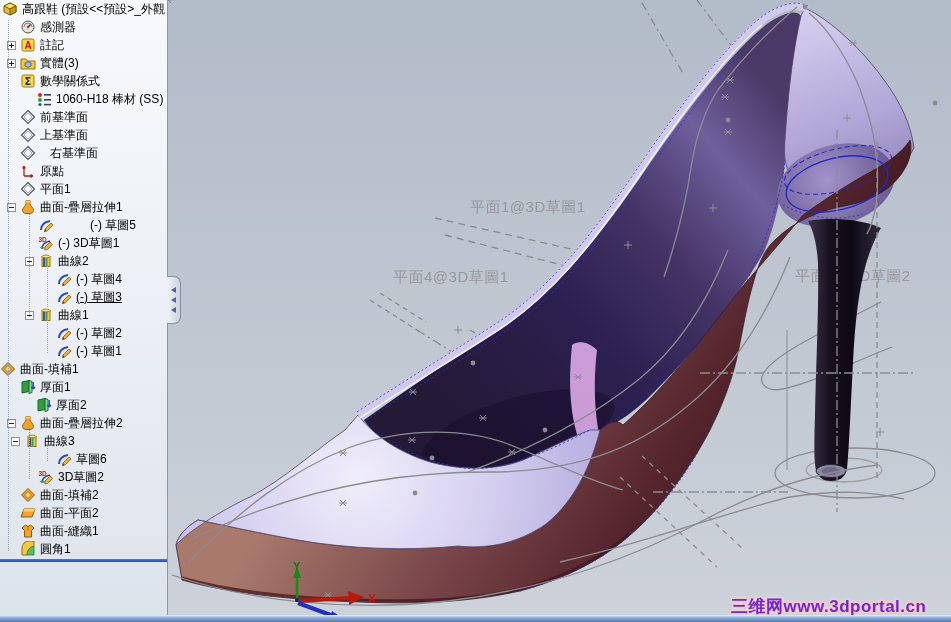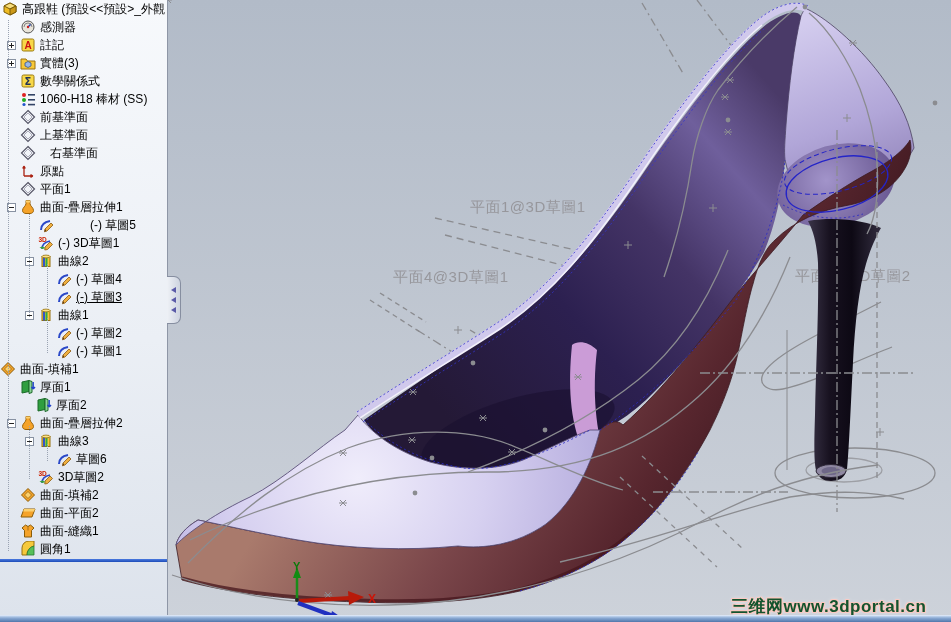--- a/index.html
+++ b/index.html
@@ -30,21 +30,21 @@
             display:flex;flex-direction:column;align-items:center;justify-content:center;gap:4px;z-index:5;}
   .splitter i{width:0;height:0;border-top:3px solid transparent;border-bottom:3px solid transparent;
               border-right:5px solid #5a5aa8;display:block;}
 
   
   .viewport{position:absolute;left:168px;top:0;width:783px;height:622px;}
   .viewport svg{display:block;}
   .anno{letter-spacing:.5px;}
 
   .watermark{position:absolute;left:731px;top:595px;font-size:17px;font-weight:bold;
-             color:#14532d;letter-spacing:.5px;z-index:6;
+             color:#6d28d9;letter-spacing:.5px;z-index:6;
              text-shadow:-1px -1px 0 #fbc9c2,1px -1px 0 #fbc9c2,-1px 1px 0 #fbc9c2,1px 1px 0 #fbc9c2,0 0 4px #fff0ee;}
   .bottombar{position:absolute;left:0;bottom:0;width:951px;height:6px;z-index:7;
              background:linear-gradient(180deg,#c3d6ef 0%,#8aa9d3 35%,#5177ab 100%);
              border-top:1px solid #d9e4f5;}
 </style>
 </head>
 <body>
 
 <div class="app">
 
@@ -96,21 +96,21 @@
         <div class="row" style="padding-left: 20px;">
 
     <span class="icon">
             <svg viewBox="0 0 16 16">
               <rect x="2" y="2" width="12" height="12" rx="1.5" fill="#f8d848" stroke="#9a7a10"></rect>
               <text x="8" y="12" font-size="10" font-weight="bold" fill="#223355" text-anchor="middle" font-family="DejaVu Sans,sans-serif">Σ</text>
             </svg>
           </span>
     <span class="lbl">數學關係式</span>
   </div>
-        <div class="row" style="padding-left: 20px;">
+        <div class="row" style="padding-left: 36px;">
 
     <span class="icon">
             <svg viewBox="0 0 16 16">
               <circle cx="4" cy="4" r="2" fill="#dd2222"></circle>
               <circle cx="4" cy="9" r="2" fill="#22aa22"></circle>
               <circle cx="4" cy="13.5" r="1.6" fill="#2255cc"></circle>
               <rect x="8" y="3" width="7" height="1.6" fill="#334466"></rect>
               <rect x="8" y="8" width="7" height="1.6" fill="#334466"></rect>
               <rect x="8" y="12.8" width="7" height="1.6" fill="#334466"></rect>
             </svg>
@@ -302,21 +302,21 @@
         <div class="row" style="padding-left: 7px;">
     <span class="expand minus"></span>
     <span class="icon">
             <svg viewBox="0 0 16 16">
               <path d="M6 1.5 h4 v3 c0 2.5 3.5 4 3.5 7 0 1.8 -1.5 3 -3.5 3 h-4 c-2 0 -3.5 -1.2 -3.5 -3 0 -3 3.5 -4.5 3.5 -7 Z" fill="#f5a32a" stroke="#9a6208"></path>
               <path d="M6 1.5 h4 v2 h-4 Z" fill="#fbd06e"></path>
             </svg>
           </span>
     <span class="lbl">曲面-疊層拉伸2</span>
   </div>
-        <div class="row" style="padding-left: 25px;">
+        <div class="row" style="padding-left: 11px;">
     <span class="expand minus"></span>
     <span class="icon">
             <svg viewBox="0 0 16 16">
               <rect x="4" y="3.5" width="8" height="10" fill="#f6c93c" stroke="#96700e"></rect>
               <rect x="5" y="3.5" width="2" height="10" fill="#3355cc"></rect>
               <rect x="7.5" y="3.5" width="2" height="10" fill="#33aa44"></rect>
               <ellipse cx="8" cy="3.5" rx="4" ry="1.4" fill="#fbe28a" stroke="#96700e" stroke-width="0.8"></ellipse>
             </svg>
           </span>
     <span class="lbl">曲線3</span>

